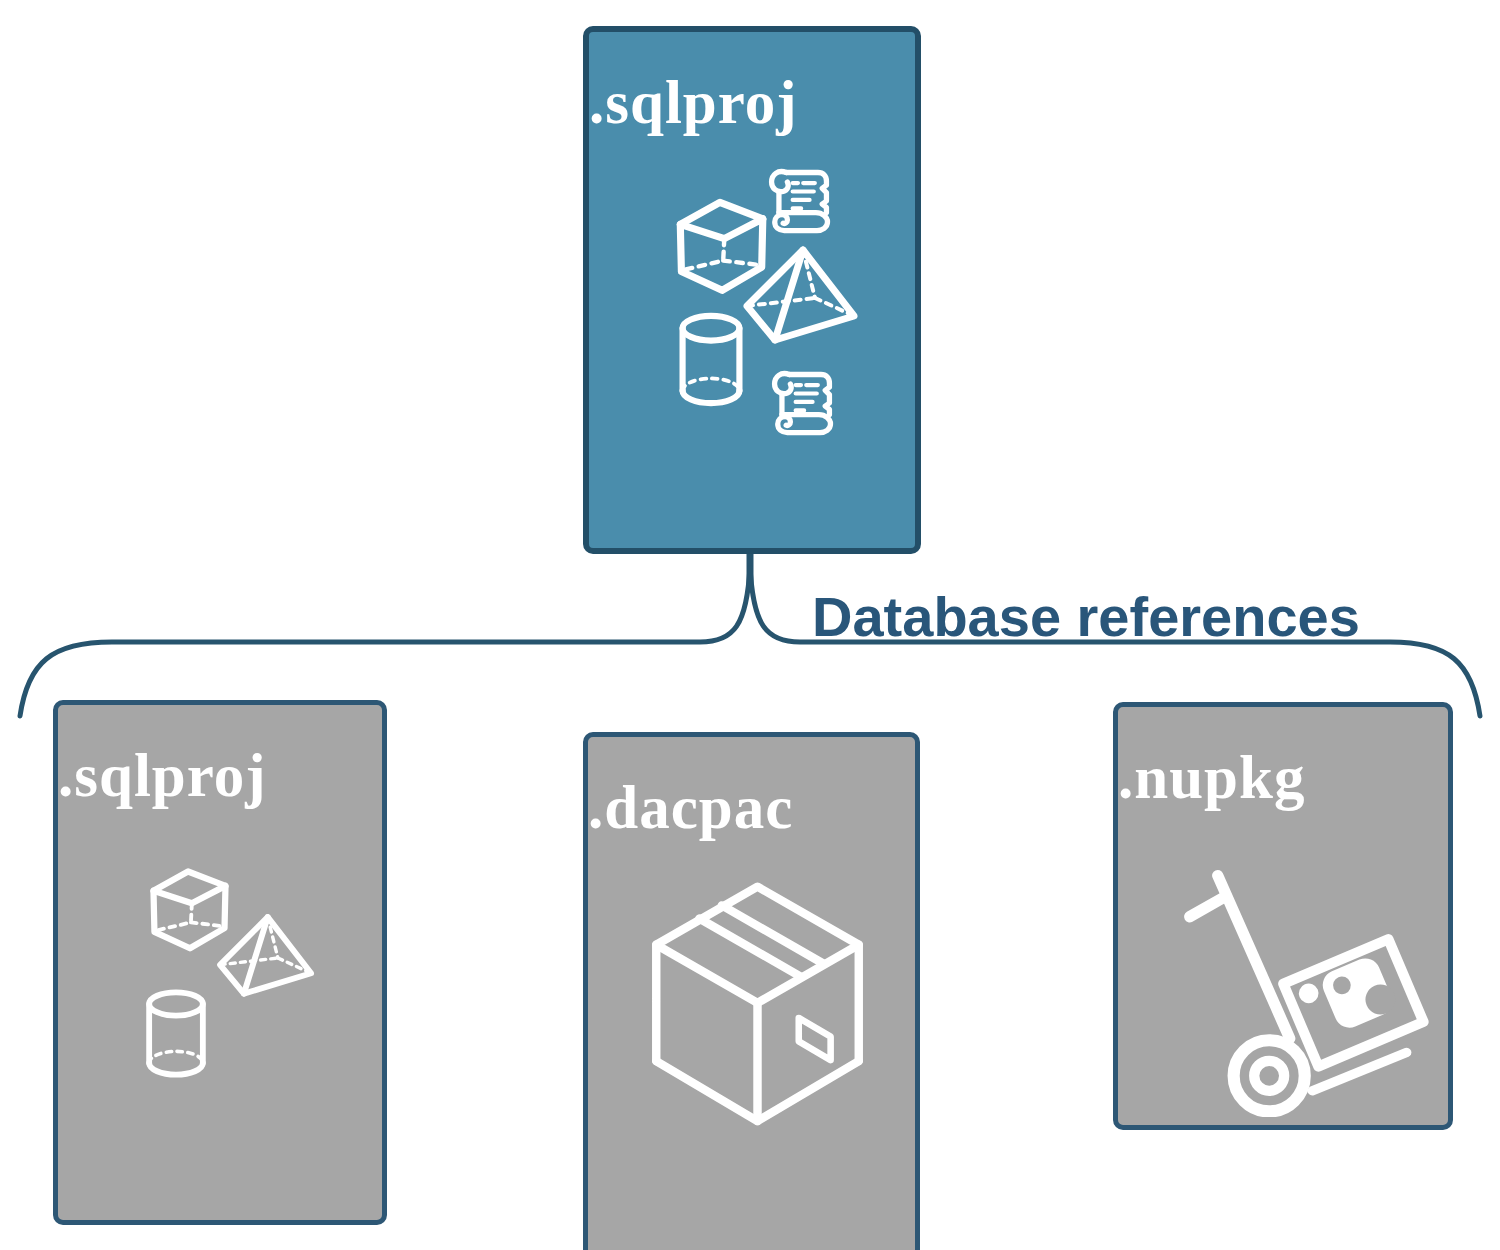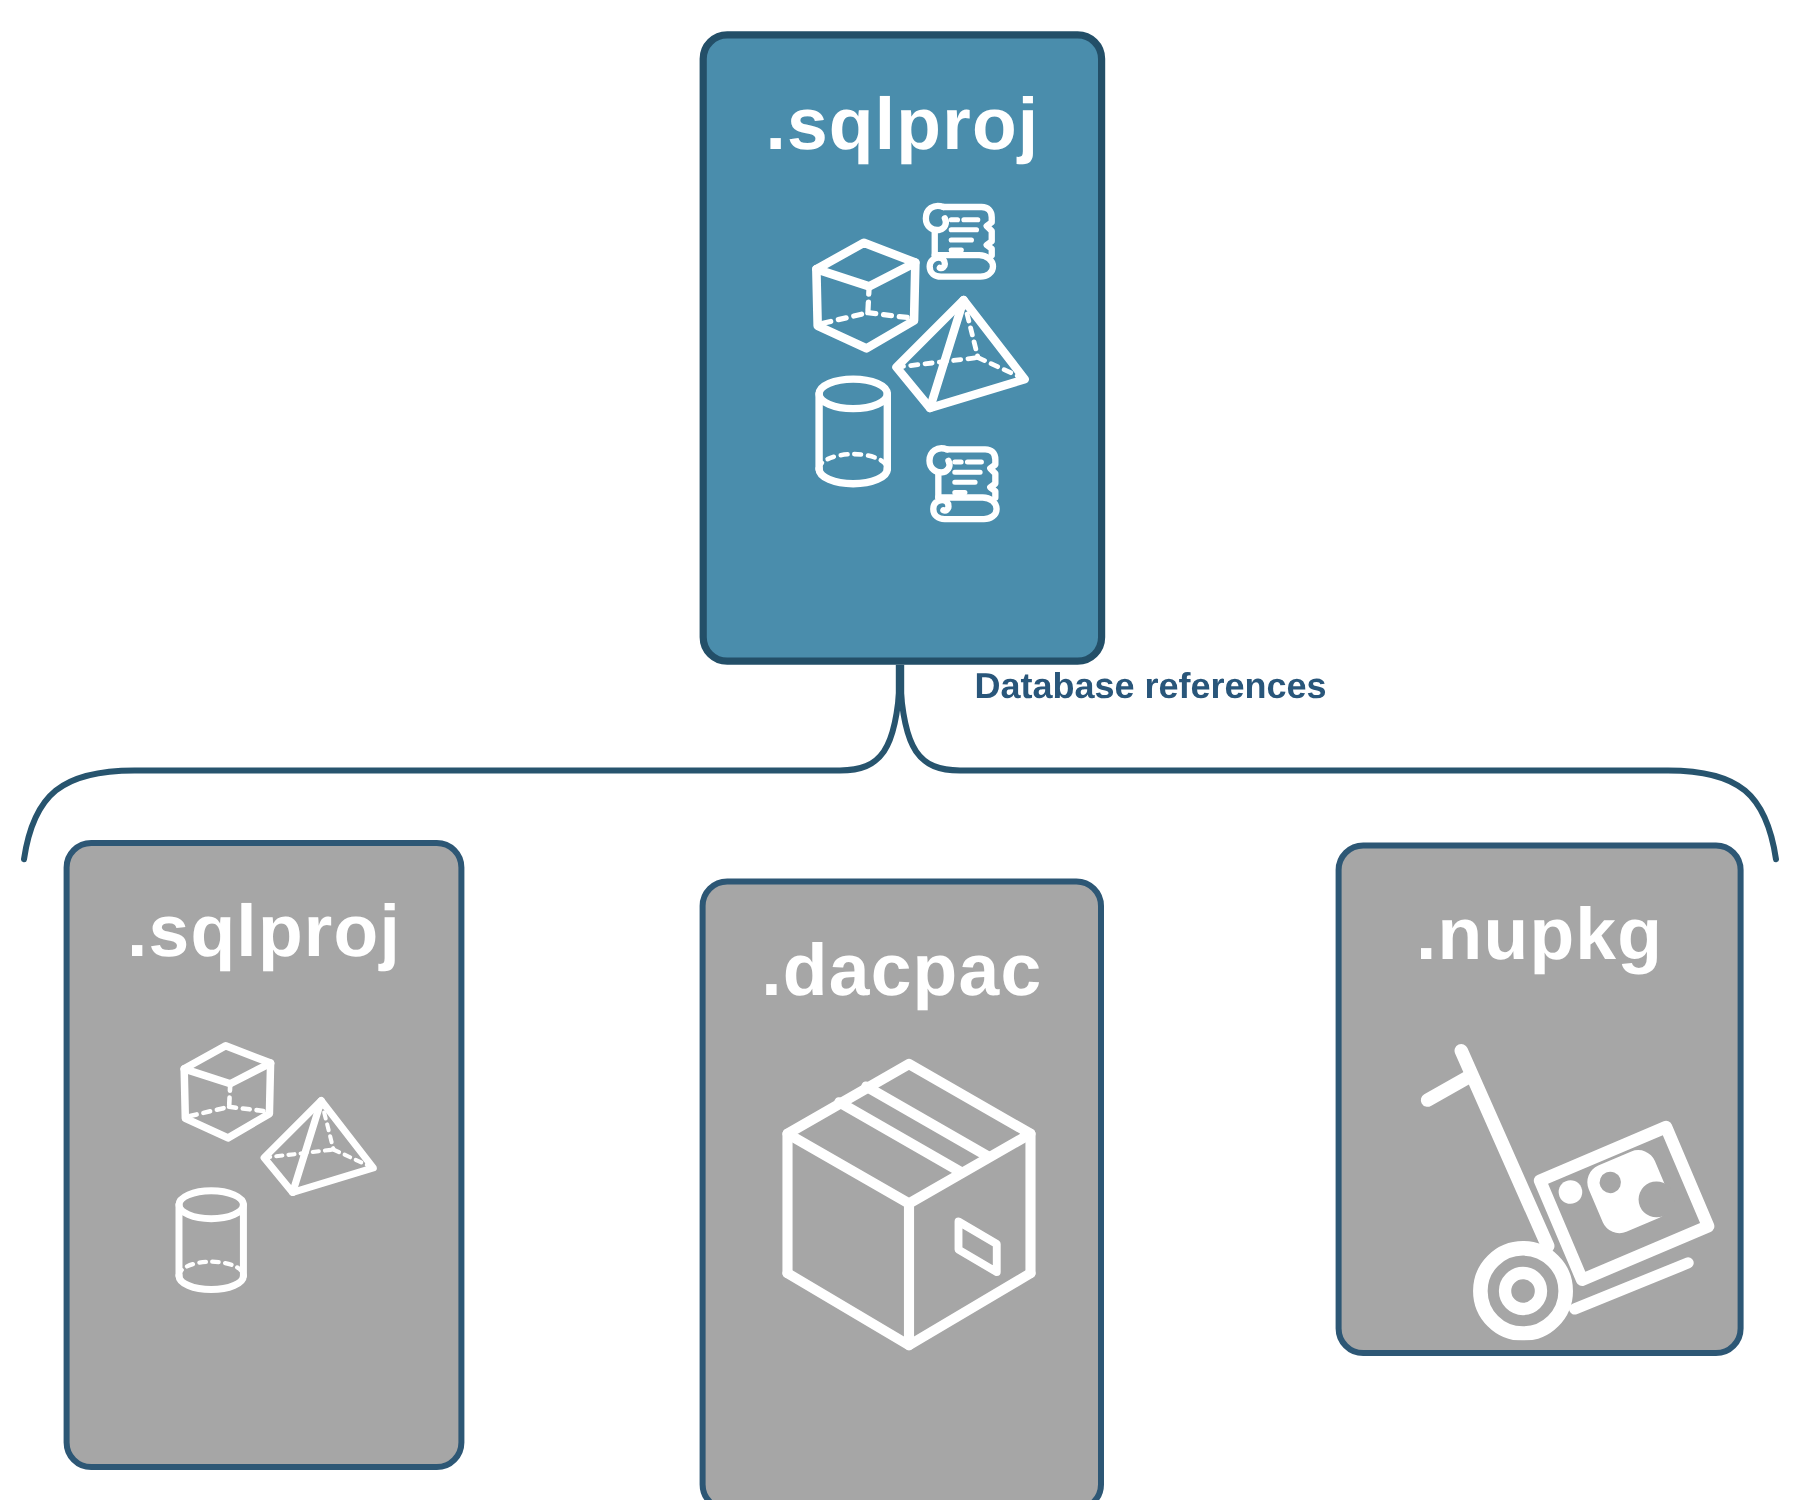--- a/index.html
+++ b/index.html
@@ -6,22 +6,23 @@
   .canvas{
     position:relative;
     width:1500px;height:1250px;
     background:#ffffff;
     font-family:"Liberation Sans", sans-serif;
     overflow:hidden;
   }
   .node{
     position:absolute;
     box-sizing:border-box;
-    border-radius:23px;
-    text-align:center;
+    border-radius:10px;
+    text-align:left;
+    font-family:Liberation Serif, serif;
   }
   .node-root{
     left:583px;top:26px;width:338px;height:528px;
     background:#4a8dac;
     border:6px solid #234f68;
   }
   .node-child{
     background:#a6a6a6;
     border:5px solid #2d5775;
   }
@@ -31,22 +32,22 @@
   .node-title{
     margin-top:36px;
     font-size:61px;
     font-weight:700;
     color:#ffffff;
     letter-spacing:1px;
   }
   .icon-area{position:absolute;left:0;}
   .connector-label{
     position:absolute;
-    left:812px;top:556px;
-    font-size:30px;
+    left:812px;top:584px;
+    font-size:56px;
     font-weight:700;
     color:#29567a;
     white-space:nowrap;
   }
   .brace-svg{position:absolute;left:0;top:540px;}
   svg{display:block;}
 </style>
 </head>
 <body>
 

